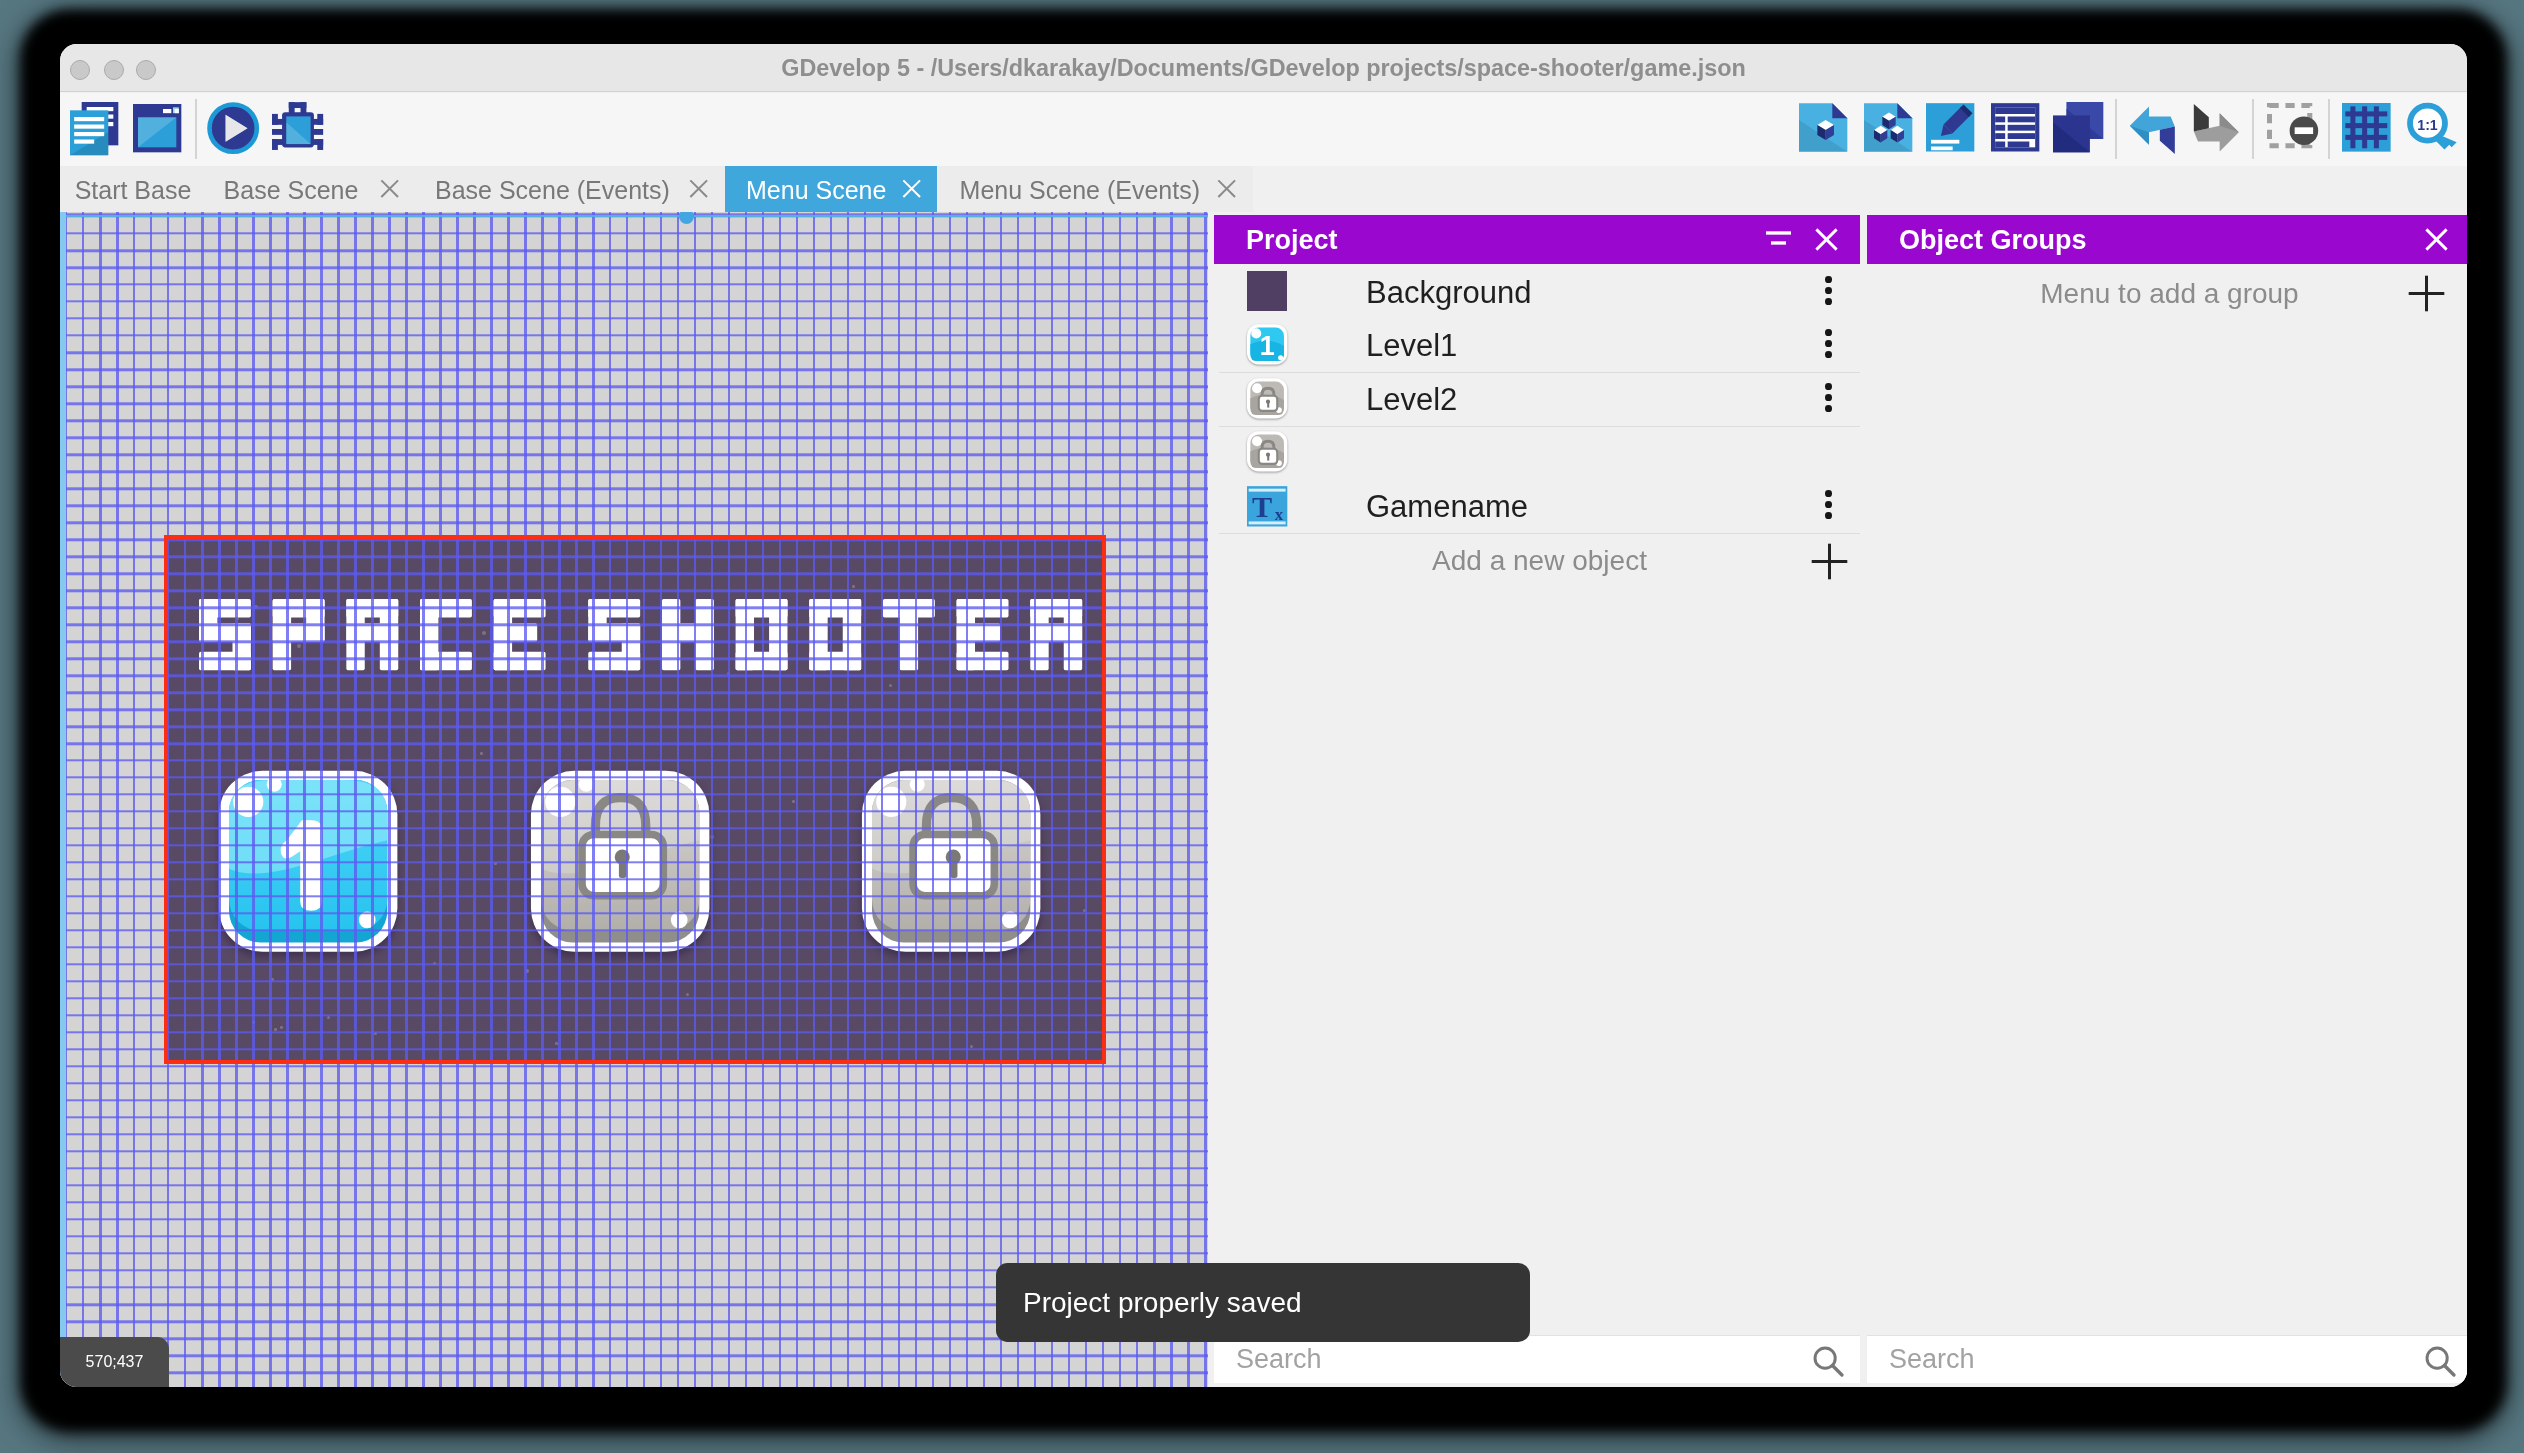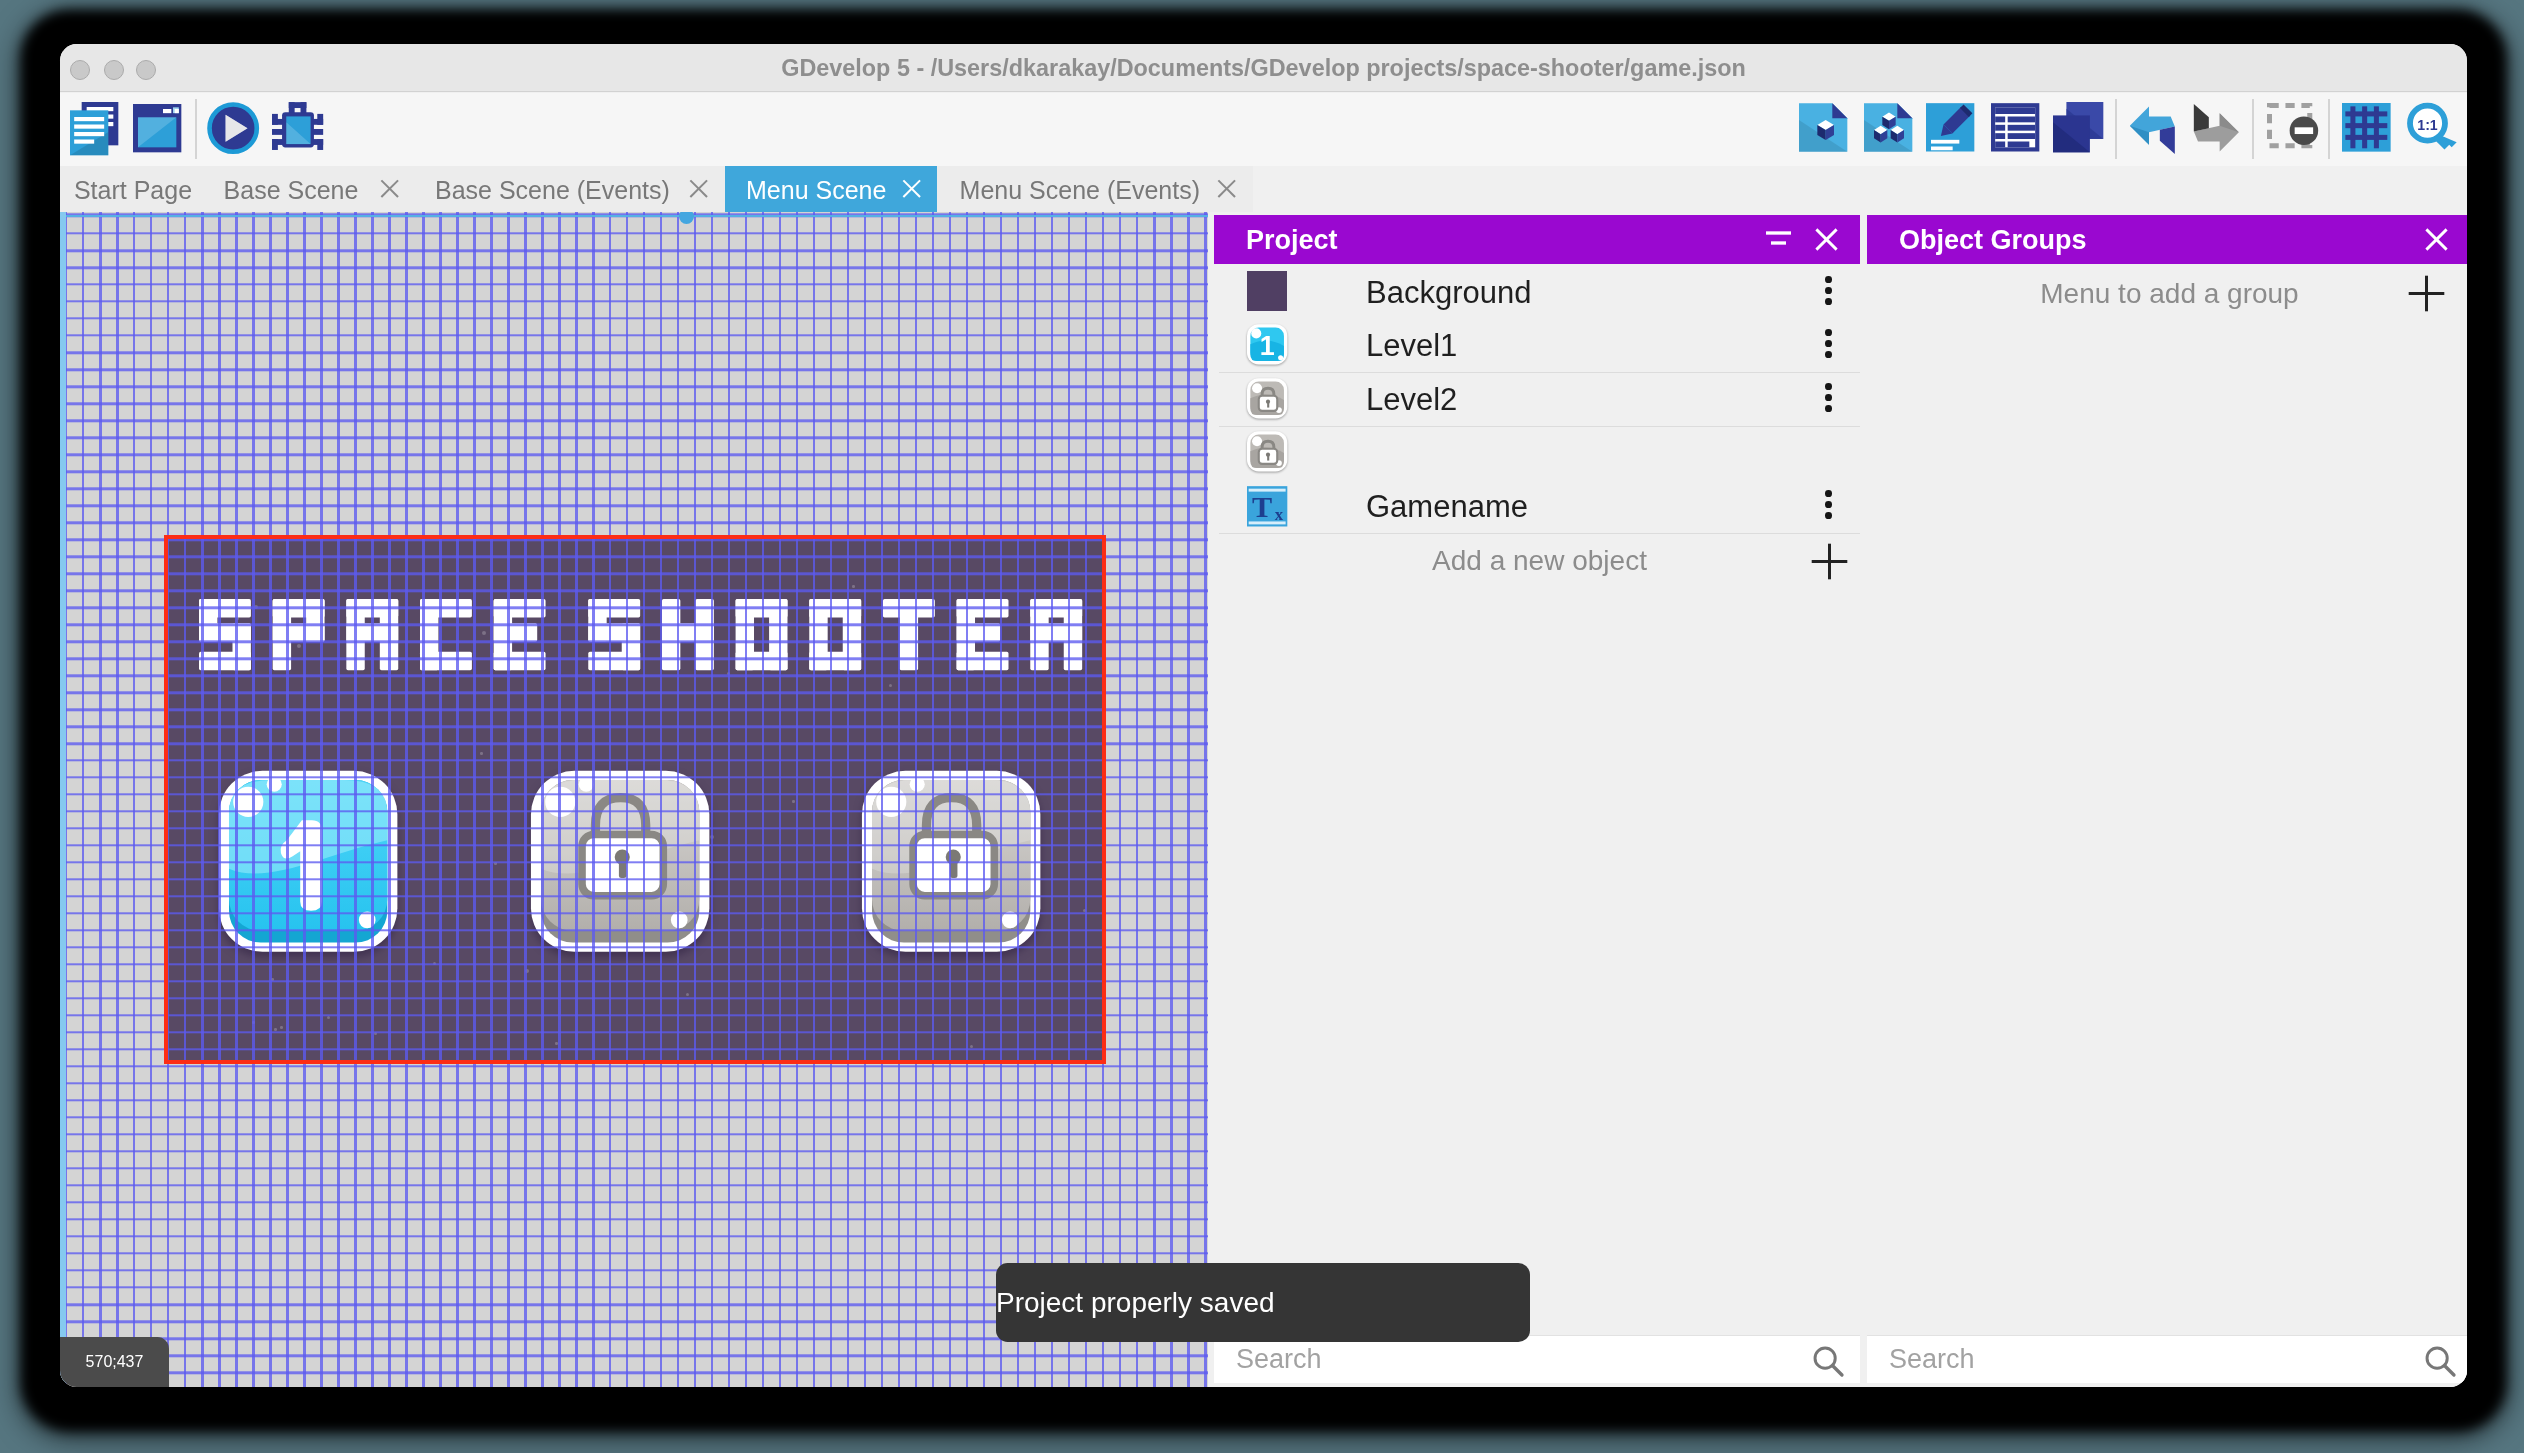--- a/index.html
+++ b/index.html
@@ -41,21 +41,21 @@
   .searchrow .ph { position:absolute; left:22px; top:0; height:46px; line-height:46px; font-size:27px; color:#a2a2a2; }
   #objpanel { left:1149px; width:651px; }
   #objpanel .inner { position:absolute; left:5px; top:0; right:0; bottom:0; background:#f0f0f0; }
   #grouppanel { left:1807px; width:600px; }
   .row { position:absolute; left:5px; right:0; height:54px; background:#f0f0f0; border-bottom:1.7px solid #dcdcdc; }
   .row .name { position:absolute; left:123px; top:0; height:52px; line-height:54px; font-size:31px; color:#1f1f1f;margin-left:24px; }
   .dots { position:absolute; right:28.5px; width:6.7px; height:32px; }
   .dots i { position:absolute; left:0; width:6.7px; height:6.7px; border-radius:50%; background:#151515; }
   .addrow { position:absolute; left:5px; right:0; height:54px; color:#8c8c8c; font-size:28px; text-align:center; line-height:55px; }
   #toast { position:absolute; left:936px; top:1219px; width:534px; height:79px; background:#353535; border-radius:11.7px;
-    color:#fff; font-size:28px; line-height:79px; z-index:60; }
+    color:#fff; font-size:28px; line-height:79px; padding-left:27px; z-index:60; }
   .star { position:absolute; background:rgba(255,255,255,0.22); border-radius:50%; }
 </style>
 </head>
 <body>
 <div id="win">
   <div id="titlebar">
     <div class="tl" style="left:10px;"></div>
     <div class="tl" style="left:44px;"></div>
     <div class="tl" style="left:76px;"></div>
     <div id="wintitle">GDevelop 5 - /Users/dkarakay/Documents/GDevelop projects/space-shooter/game.json</div>
@@ -197,21 +197,21 @@
 <text x="27" y="33" font-size="17" font-weight="bold" fill="#2e3a92" text-anchor="middle" font-family="Liberation Sans, sans-serif">1:1</text>
 <path d="M41 39 L56 54 L62 48 Z" fill="#2d9fd8"></path>
 <rect x="40" y="38" width="18" height="9" transform="rotate(45 41 39)" fill="#2d9fd8"></rect>
       </svg>
       <div class="tbsep" style="left:2055px;"></div>
       <div class="tbsep" style="left:2192px;"></div>
       <div class="tbsep" style="left:2268px;"></div>
   </div>
   <div id="tabbar">
     <div class="tab" style="left:0; width:146px;">
-        <div class="lbl" style="text-align:center;">Start Page</div>
+        <div class="lbl" style="text-align:center;">Start Base</div>
       </div>
     <div class="tab" style="left:146px; width:210px;">
         <div class="lbl" style="padding-left:17.6px;">Base Scene</div>
         <svg width="23.4" height="23.4" viewBox="0 0 28 28" style="position:absolute;right:14.2px;top:11px;">
 <line x1="4" y1="4" x2="24" y2="24" stroke="#8a8a8a" stroke-width="2.4"></line>
 <line x1="24" y1="4" x2="4" y2="24" stroke="#8a8a8a" stroke-width="2.4"></line>
         </svg>
       </div>
     <div class="tab" style="left:356px; width:309px;">
         <div class="lbl" style="padding-left:19px;">Base Scene (Events)</div>

